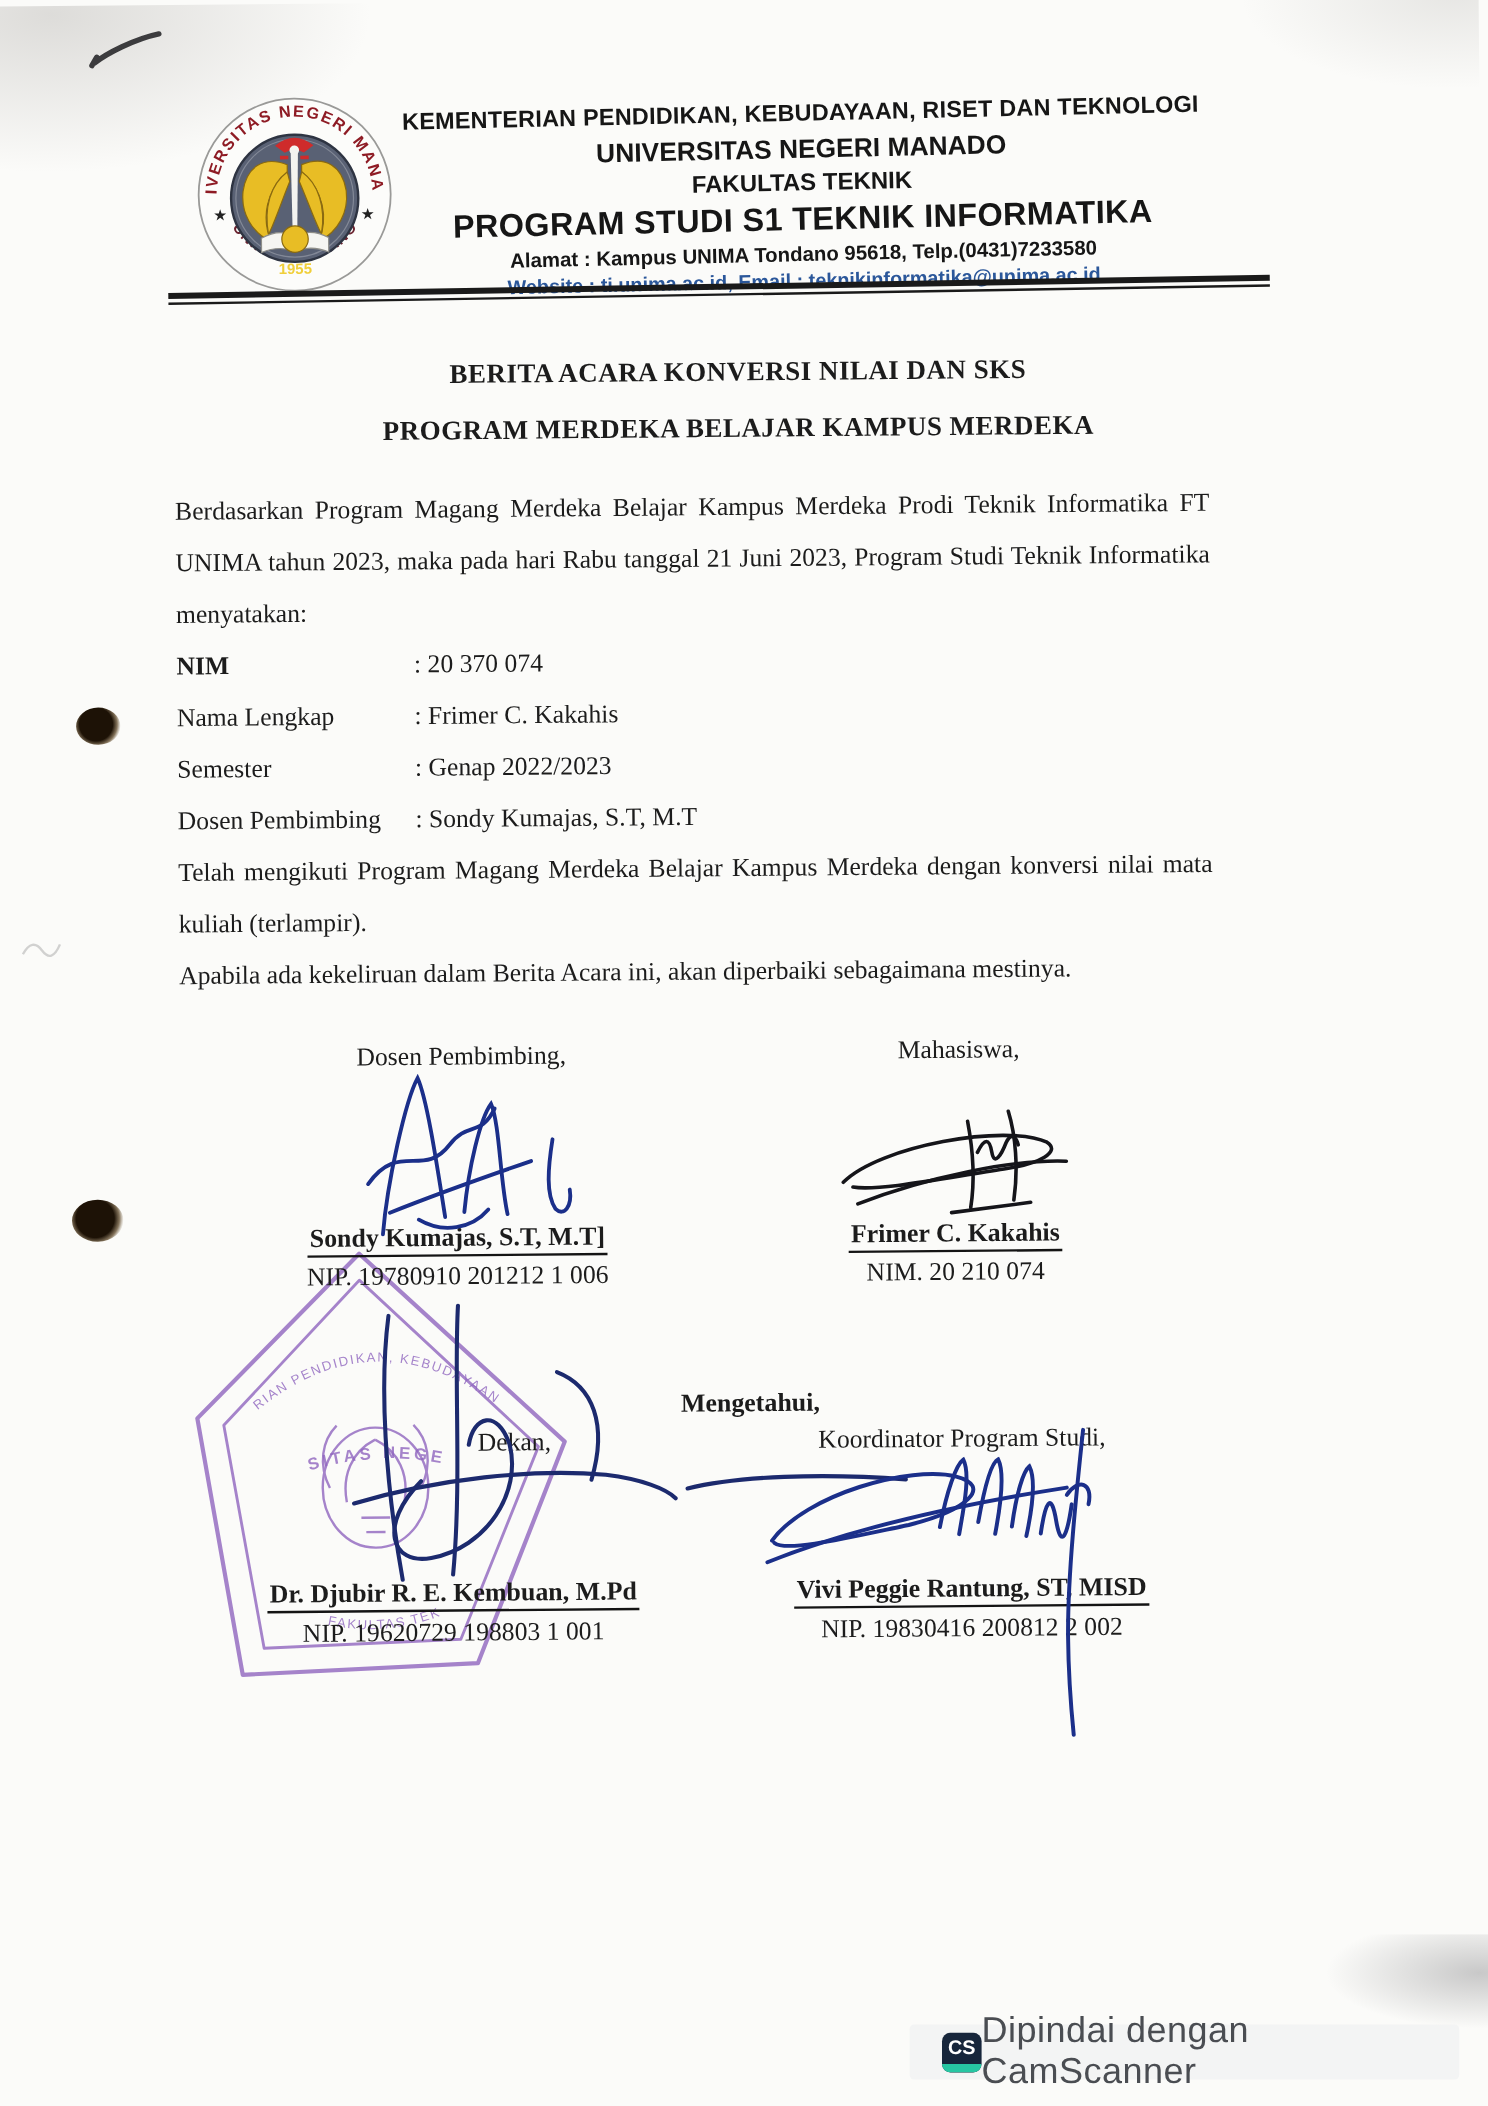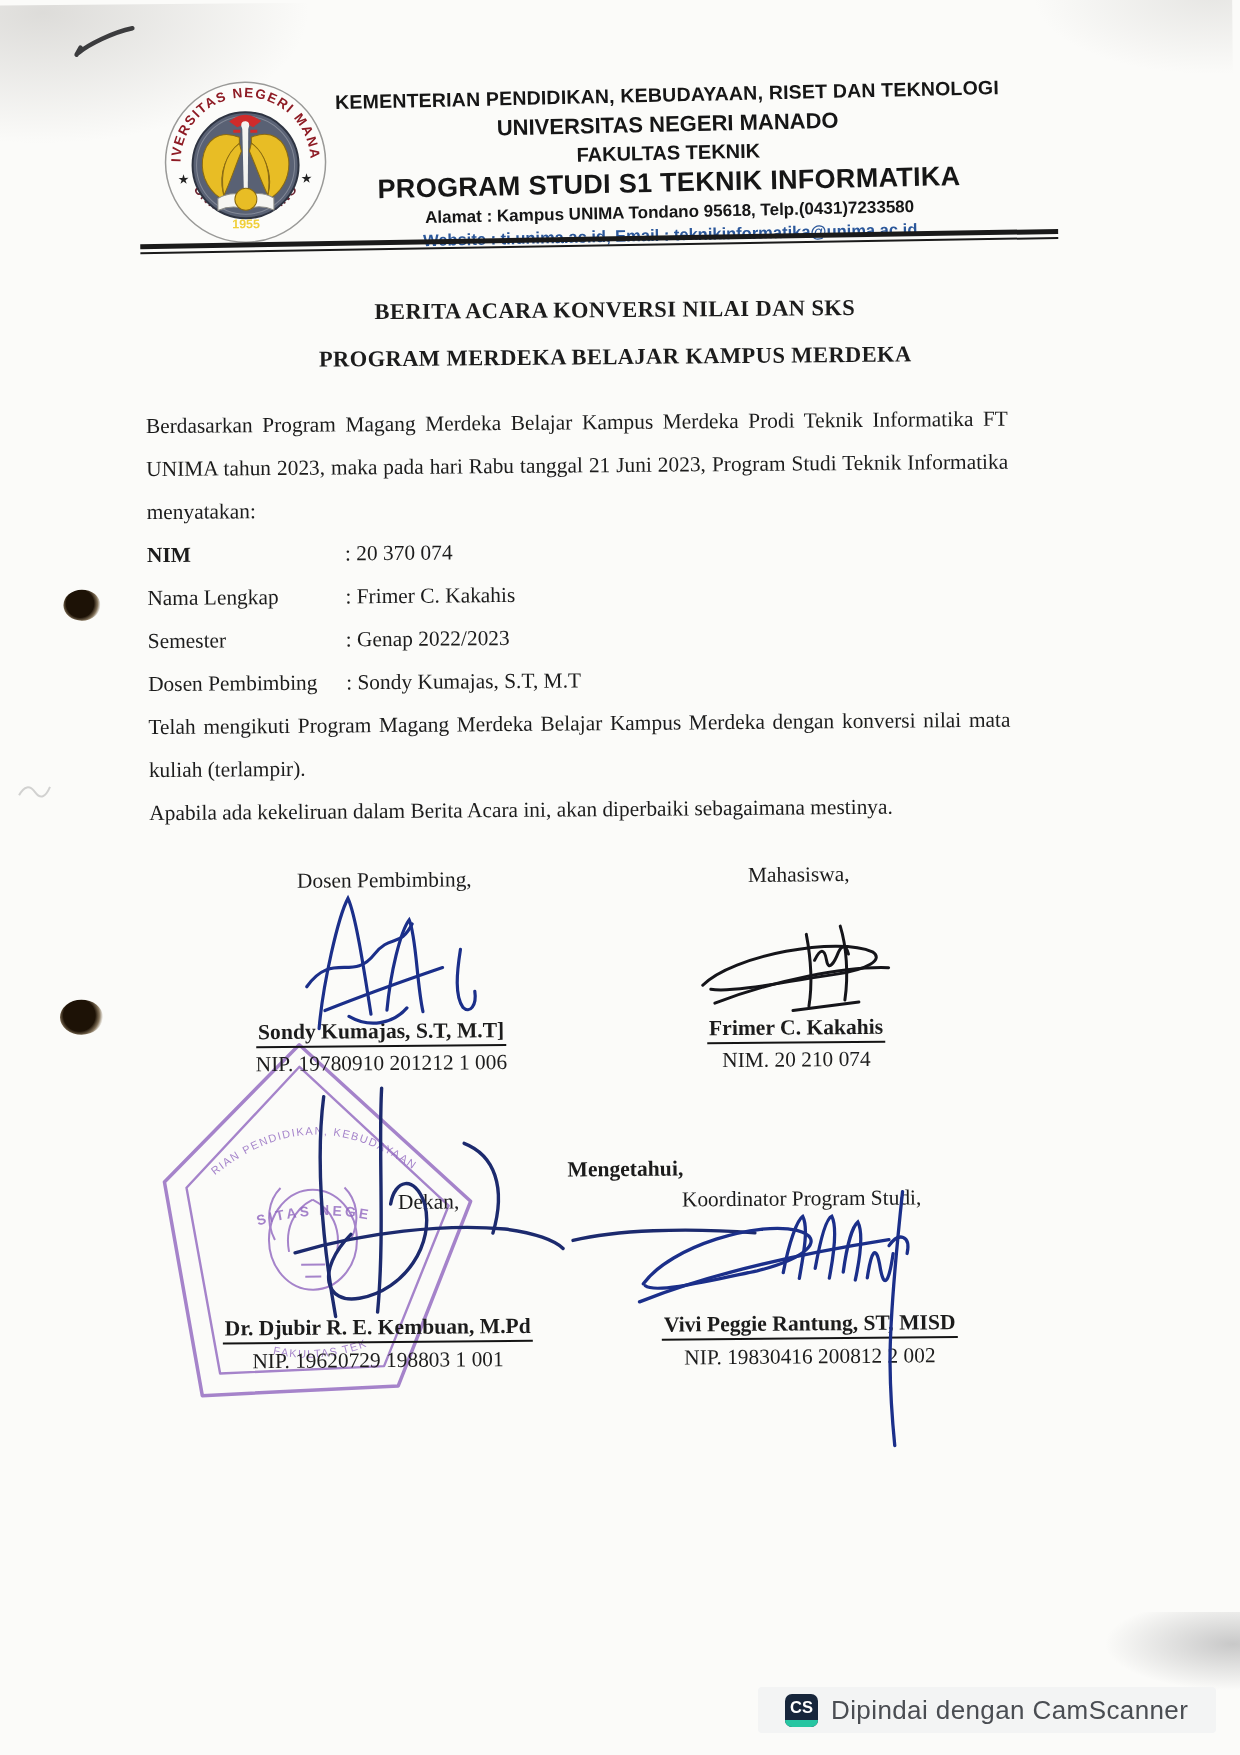--- a/index.html
+++ b/index.html
@@ -60,21 +60,21 @@
   .stamp{position:absolute;left:152px;top:1032px;z-index:2;opacity:.85;}
 
   
   .cs-bar{position:absolute;left:758px;top:1687px;width:458px;height:46px;background:#f3f4f4;
     border-radius:4px;display:flex;align-items:center;font-family:"Liberation Sans",sans-serif;}
   .cs-icon{position:relative;width:33px;height:33px;margin-left:27px;border-radius:7px;
     background:#17263b;overflow:hidden;flex:0 0 33px;}
   .cs-icon .cs-glyph{position:absolute;top:1px;left:0;width:100%;text-align:center;
     color:#ffffff;font-size:16.5px;font-weight:bold;line-height:25px;}
   .cs-icon .cs-strip{position:absolute;bottom:0;left:0;width:100%;height:7px;background:#27c6a2;}
-  .cs-label{margin-left:13px;font-size:26px;color:#4a4d52;letter-spacing:.4px;}
+  .cs-label{font-size:30px;color:#4a4d52;letter-spacing:.4px;}
 </style>
 </head>
 <body>
 
 <div class="page">
 
   <div class="doc">
 
     <div class="shade-tl"></div>
     <div class="shade-tr"></div>

